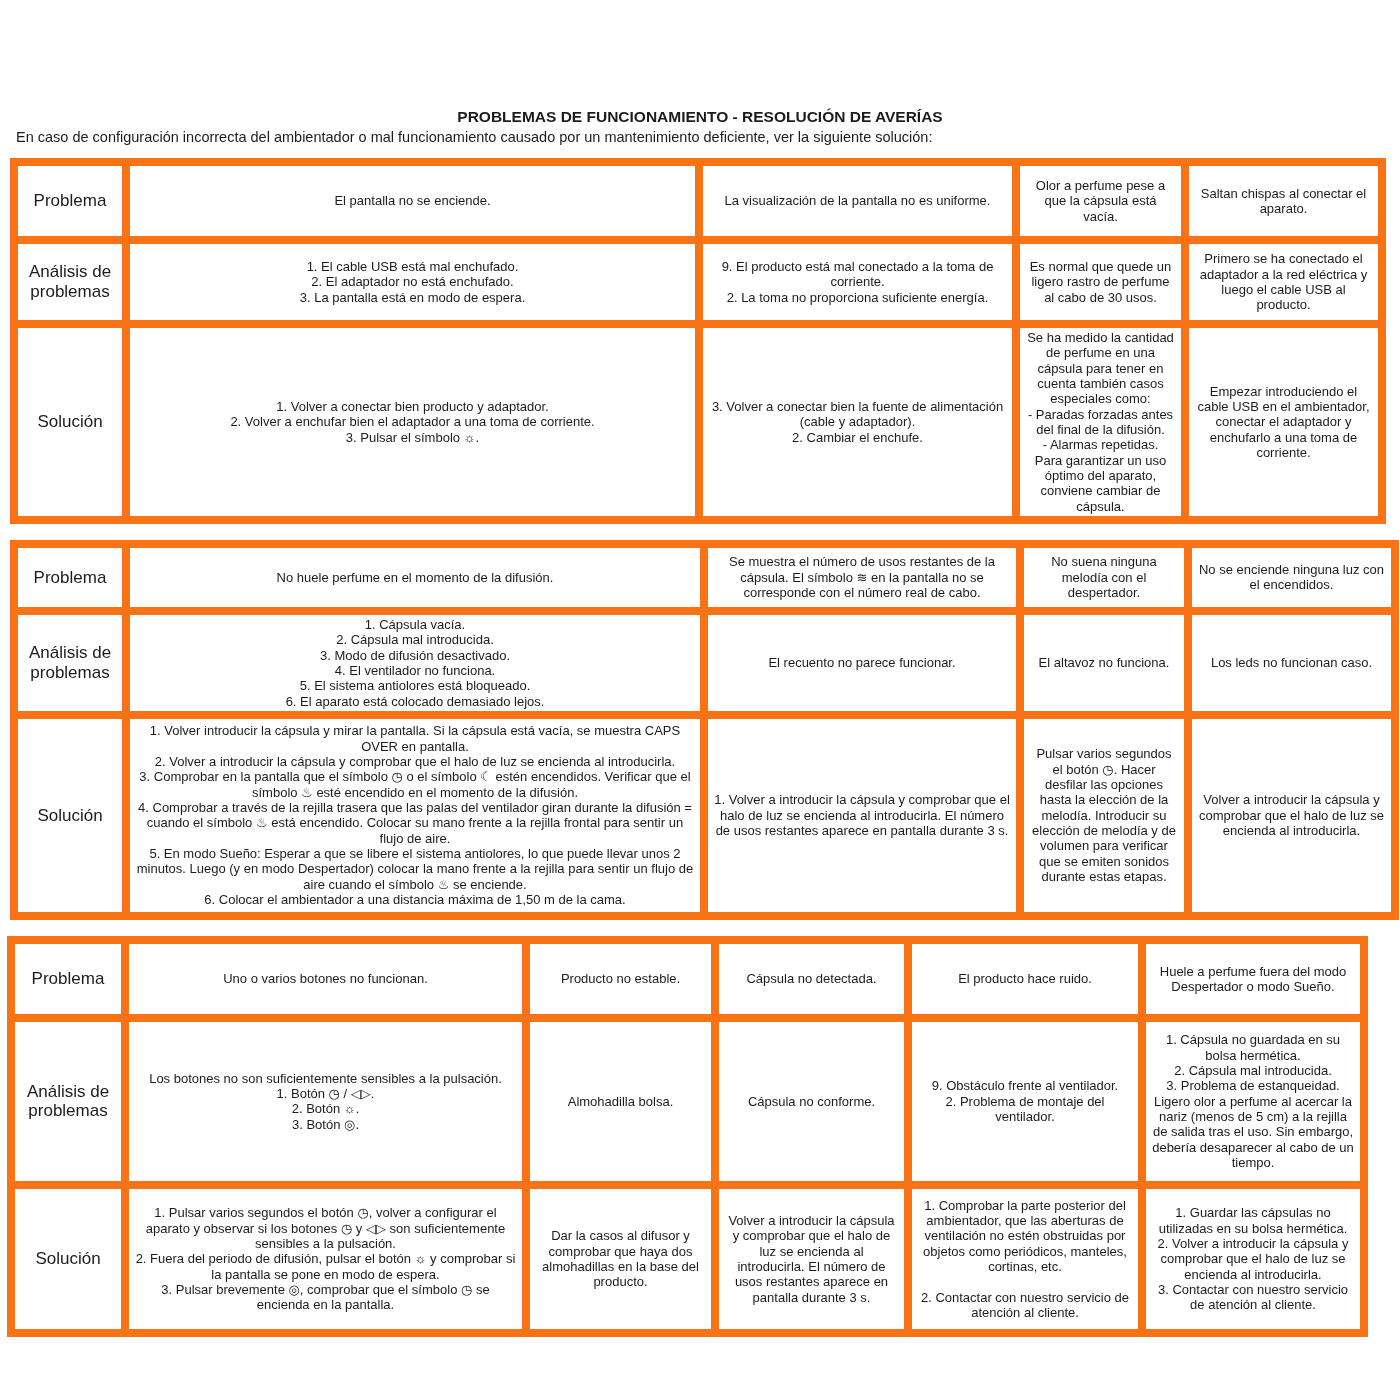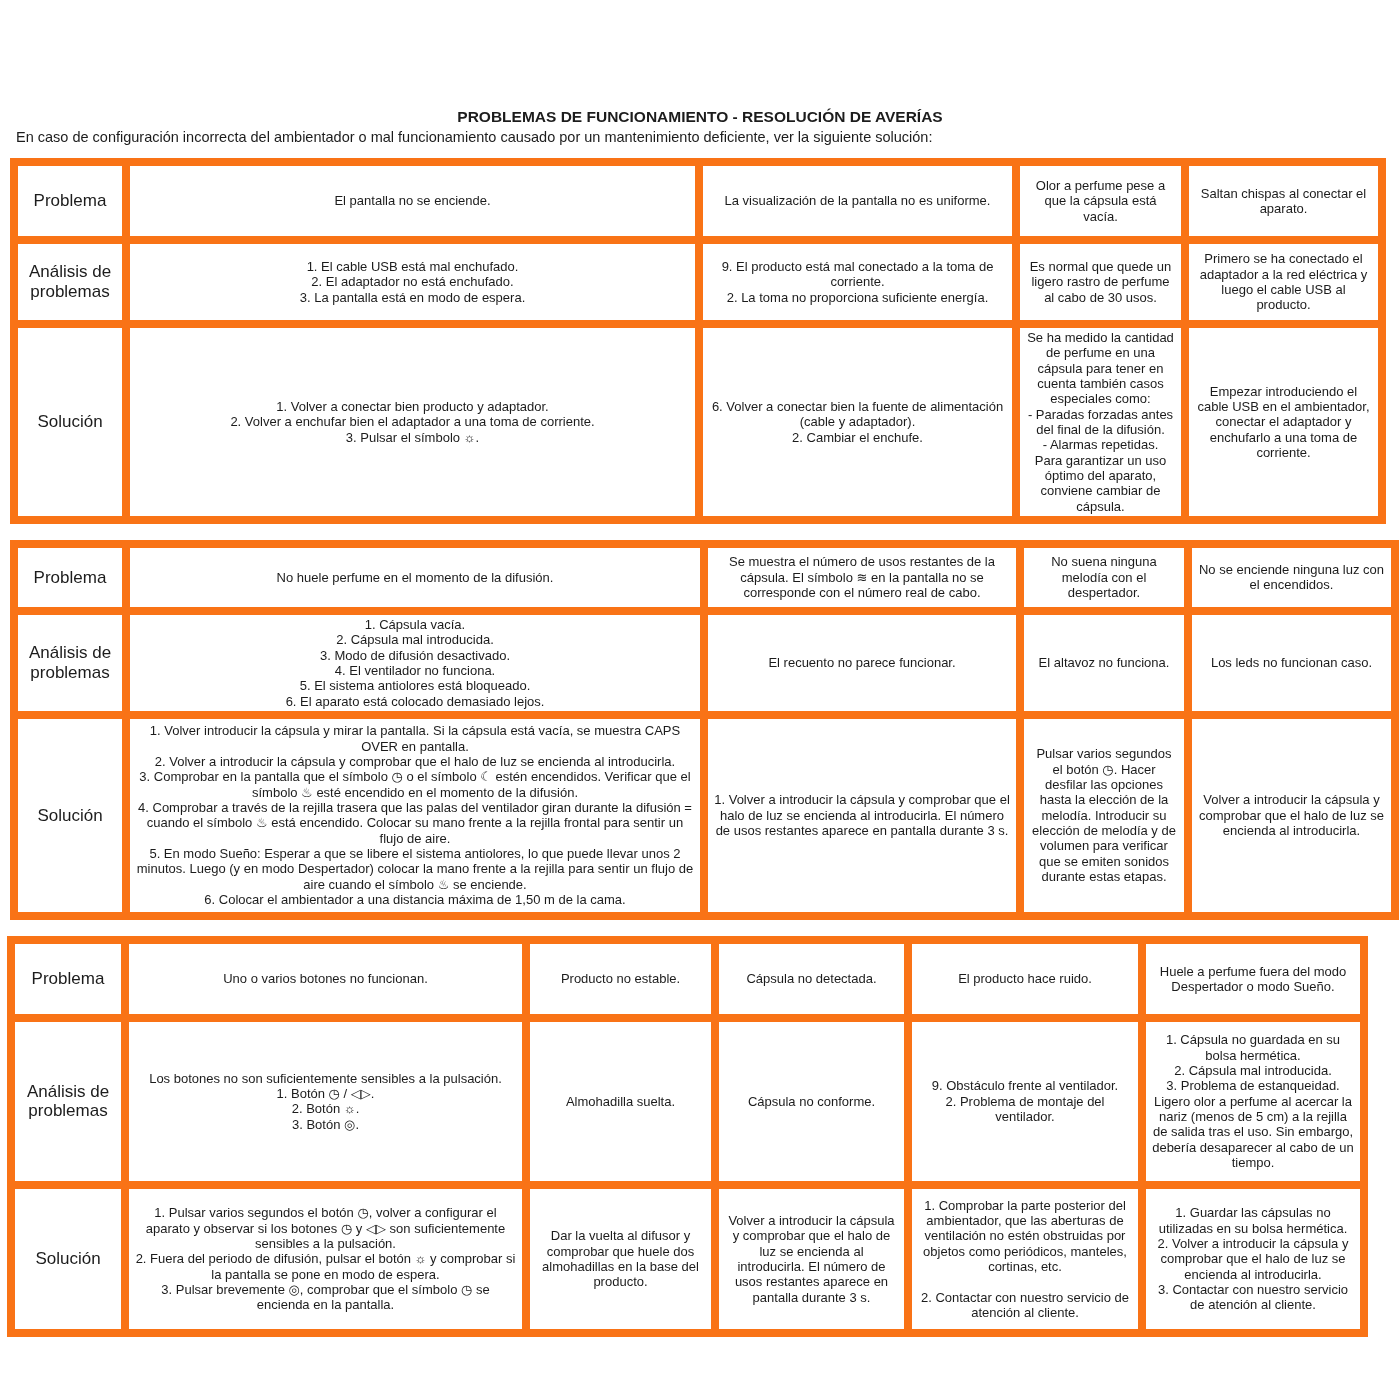--- a/index.html
+++ b/index.html
@@ -79,21 +79,21 @@
       <td>9. El producto está mal conectado a la toma de corriente.
 2. La toma no proporciona suficiente energía.</td>
       <td>Es normal que quede un ligero rastro de perfume al cabo de 30 usos.</td>
       <td>Primero se ha conectado el adaptador a la red eléctrica y luego el cable USB al producto.</td>
     </tr>
     <tr style="height:191px">
       <td class="label">Solución</td>
       <td>1. Volver a conectar bien producto y adaptador.
 2. Volver a enchufar bien el adaptador a una toma de corriente.
 3. Pulsar el símbolo ☼.</td>
-      <td>6. Volver a conectar bien la fuente de alimentación (cable y adaptador).
+      <td>3. Volver a conectar bien la fuente de alimentación (cable y adaptador).
 2. Cambiar el enchufe.</td>
       <td>Se ha medido la cantidad de perfume en una cápsula para tener en cuenta también casos especiales como:
 - Paradas forzadas antes del final de la difusión.
 - Alarmas repetidas.
 Para garantizar un uso óptimo del aparato, conviene cambiar de cápsula.</td>
       <td>Empezar introduciendo el cable USB en el ambientador, conectar el adaptador y enchufarlo a una toma de corriente.</td>
     </tr>
   </tbody>
     </table>
 
@@ -157,34 +157,34 @@
       <td>Cápsula no detectada.</td>
       <td>El producto hace ruido.</td>
       <td>Huele a perfume fuera del modo Despertador o modo Sueño.</td>
     </tr>
     <tr style="height:167px">
       <td class="label">Análisis de problemas</td>
       <td>Los botones no son suficientemente sensibles a la pulsación.
 1. Botón ◷ / ◁▷.
 2. Botón ☼.
 3. Botón ◎.</td>
-      <td>Almohadilla suelta.</td>
+      <td>Almohadilla bolsa.</td>
       <td>Cápsula no conforme.</td>
       <td>9. Obstáculo frente al ventilador.
 2. Problema de montaje del ventilador.</td>
       <td>1. Cápsula no guardada en su bolsa hermética.
 2. Cápsula mal introducida.
 3. Problema de estanqueidad. Ligero olor a perfume al acercar la nariz (menos de 5 cm) a la rejilla de salida tras el uso. Sin embargo, debería desaparecer al cabo de un tiempo.</td>
     </tr>
     <tr style="height:148px">
       <td class="label">Solución</td>
       <td>1. Pulsar varios segundos el botón ◷, volver a configurar el aparato y observar si los botones ◷ y ◁▷ son suficientemente sensibles a la pulsación.
 2. Fuera del periodo de difusión, pulsar el botón ☼ y comprobar si la pantalla se pone en modo de espera.
 3. Pulsar brevemente ◎, comprobar que el símbolo ◷ se encienda en la pantalla.</td>
-      <td>Dar la vuelta al difusor y comprobar que huele dos almohadillas en la base del producto.</td>
+      <td>Dar la casos al difusor y comprobar que haya dos almohadillas en la base del producto.</td>
       <td>Volver a introducir la cápsula y comprobar que el halo de luz se encienda al introducirla. El número de usos restantes aparece en pantalla durante 3 s.</td>
       <td>1. Comprobar la parte posterior del ambientador, que las aberturas de ventilación no estén obstruidas por objetos como periódicos, manteles, cortinas, etc.
 
 2. Contactar con nuestro servicio de atención al cliente.</td>
       <td>1. Guardar las cápsulas no utilizadas en su bolsa hermética.
 2. Volver a introducir la cápsula y comprobar que el halo de luz se encienda al introducirla.
 3. Contactar con nuestro servicio de atención al cliente.</td>
     </tr>
   </tbody>
     </table>

